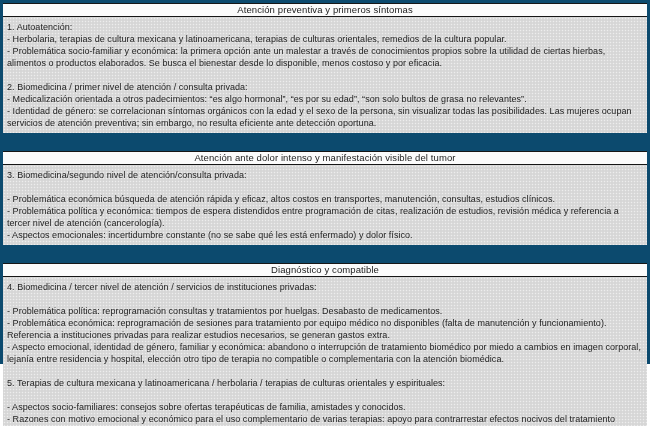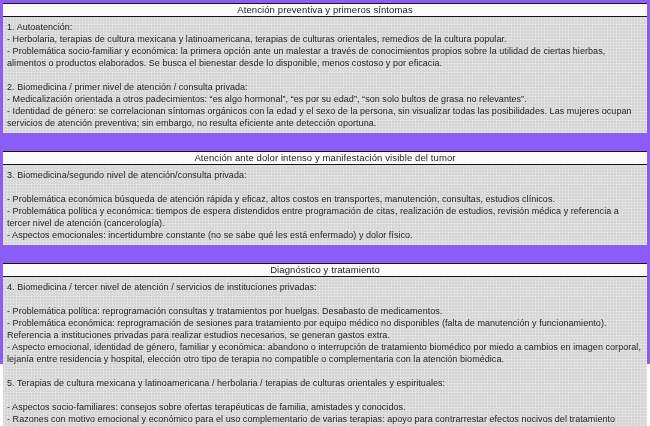--- a/index.html
+++ b/index.html
@@ -9,21 +9,21 @@
     height: 426px;
     overflow: hidden;
     background: #ffffff;
     font-family: "Liberation Sans", "DejaVu Sans", sans-serif;
   }
   .page {
     box-sizing: border-box;
     width: 650px;
     height: 364px;
     padding: 3px 3px 0 3px;
-    background: #8b5cf6;
+    background: #0c4a6e;
   }
   .section-header {
     border-top: 1px solid #161616;
     border-bottom: 1px solid #161616;
     background: #fbfbfb;
     text-align: center;
     font-size: 9.5px;
     line-height: 12px;
     color: #1c1c1c;
     letter-spacing: 0.1px;
@@ -67,21 +67,21 @@
   <div class="section">
     <div class="section-header">Atención ante dolor intenso y manifestación visible del tumor</div>
     <div class="section-body">3. Biomedicina/segundo nivel de atención/consulta privada:
 
 - Problemática económica búsqueda de atención rápida y eficaz, altos costos en transportes, manutención, consultas, estudios clínicos.
 - Problemática política y económica: tiempos de espera distendidos entre programación de citas, realización de estudios, revisión médica y referencia a tercer nivel de atención (cancerología).
 - Aspectos emocionales: incertidumbre constante (no se sabe qué les está enfermado) y dolor físico.</div>
   </div>
 
   <div class="section">
-    <div class="section-header">Diagnóstico y tratamiento</div>
+    <div class="section-header">Diagnóstico y compatible</div>
     <div class="section-body">4. Biomedicina / tercer nivel de atención / servicios de instituciones privadas:
 
 - Problemática política: reprogramación consultas y tratamientos por huelgas. Desabasto de medicamentos.
 - Problemática económica: reprogramación de sesiones para tratamiento por equipo médico no disponibles (falta de manutención y funcionamiento). Referencia a instituciones privadas para realizar estudios necesarios, se generan gastos extra.
 - Aspecto emocional, identidad de género, familiar y económica: abandono o interrupción de tratamiento biomédico por miedo a cambios en imagen corporal, lejanía entre residencia y hospital, elección otro tipo de terapia no compatible o complementaria con la atención biomédica.
 
 5. Terapias de cultura mexicana y latinoamericana / herbolaria / terapias de culturas orientales y espirituales:
 
 - Aspectos socio-familiares: consejos sobre ofertas terapéuticas de familia, amistades y conocidos.
 - Razones con motivo emocional y económico para el uso complementario de varias terapias: apoyo para contrarrestar efectos nocivos del tratamiento biomédico; opción para dar continuidad al manejo terapéutico del tumor cuando hay desabasto de medicamento o retraso en los tratamientos; refuerzo de fe, esperanza, estado de tranquilidad y paz.</div>

